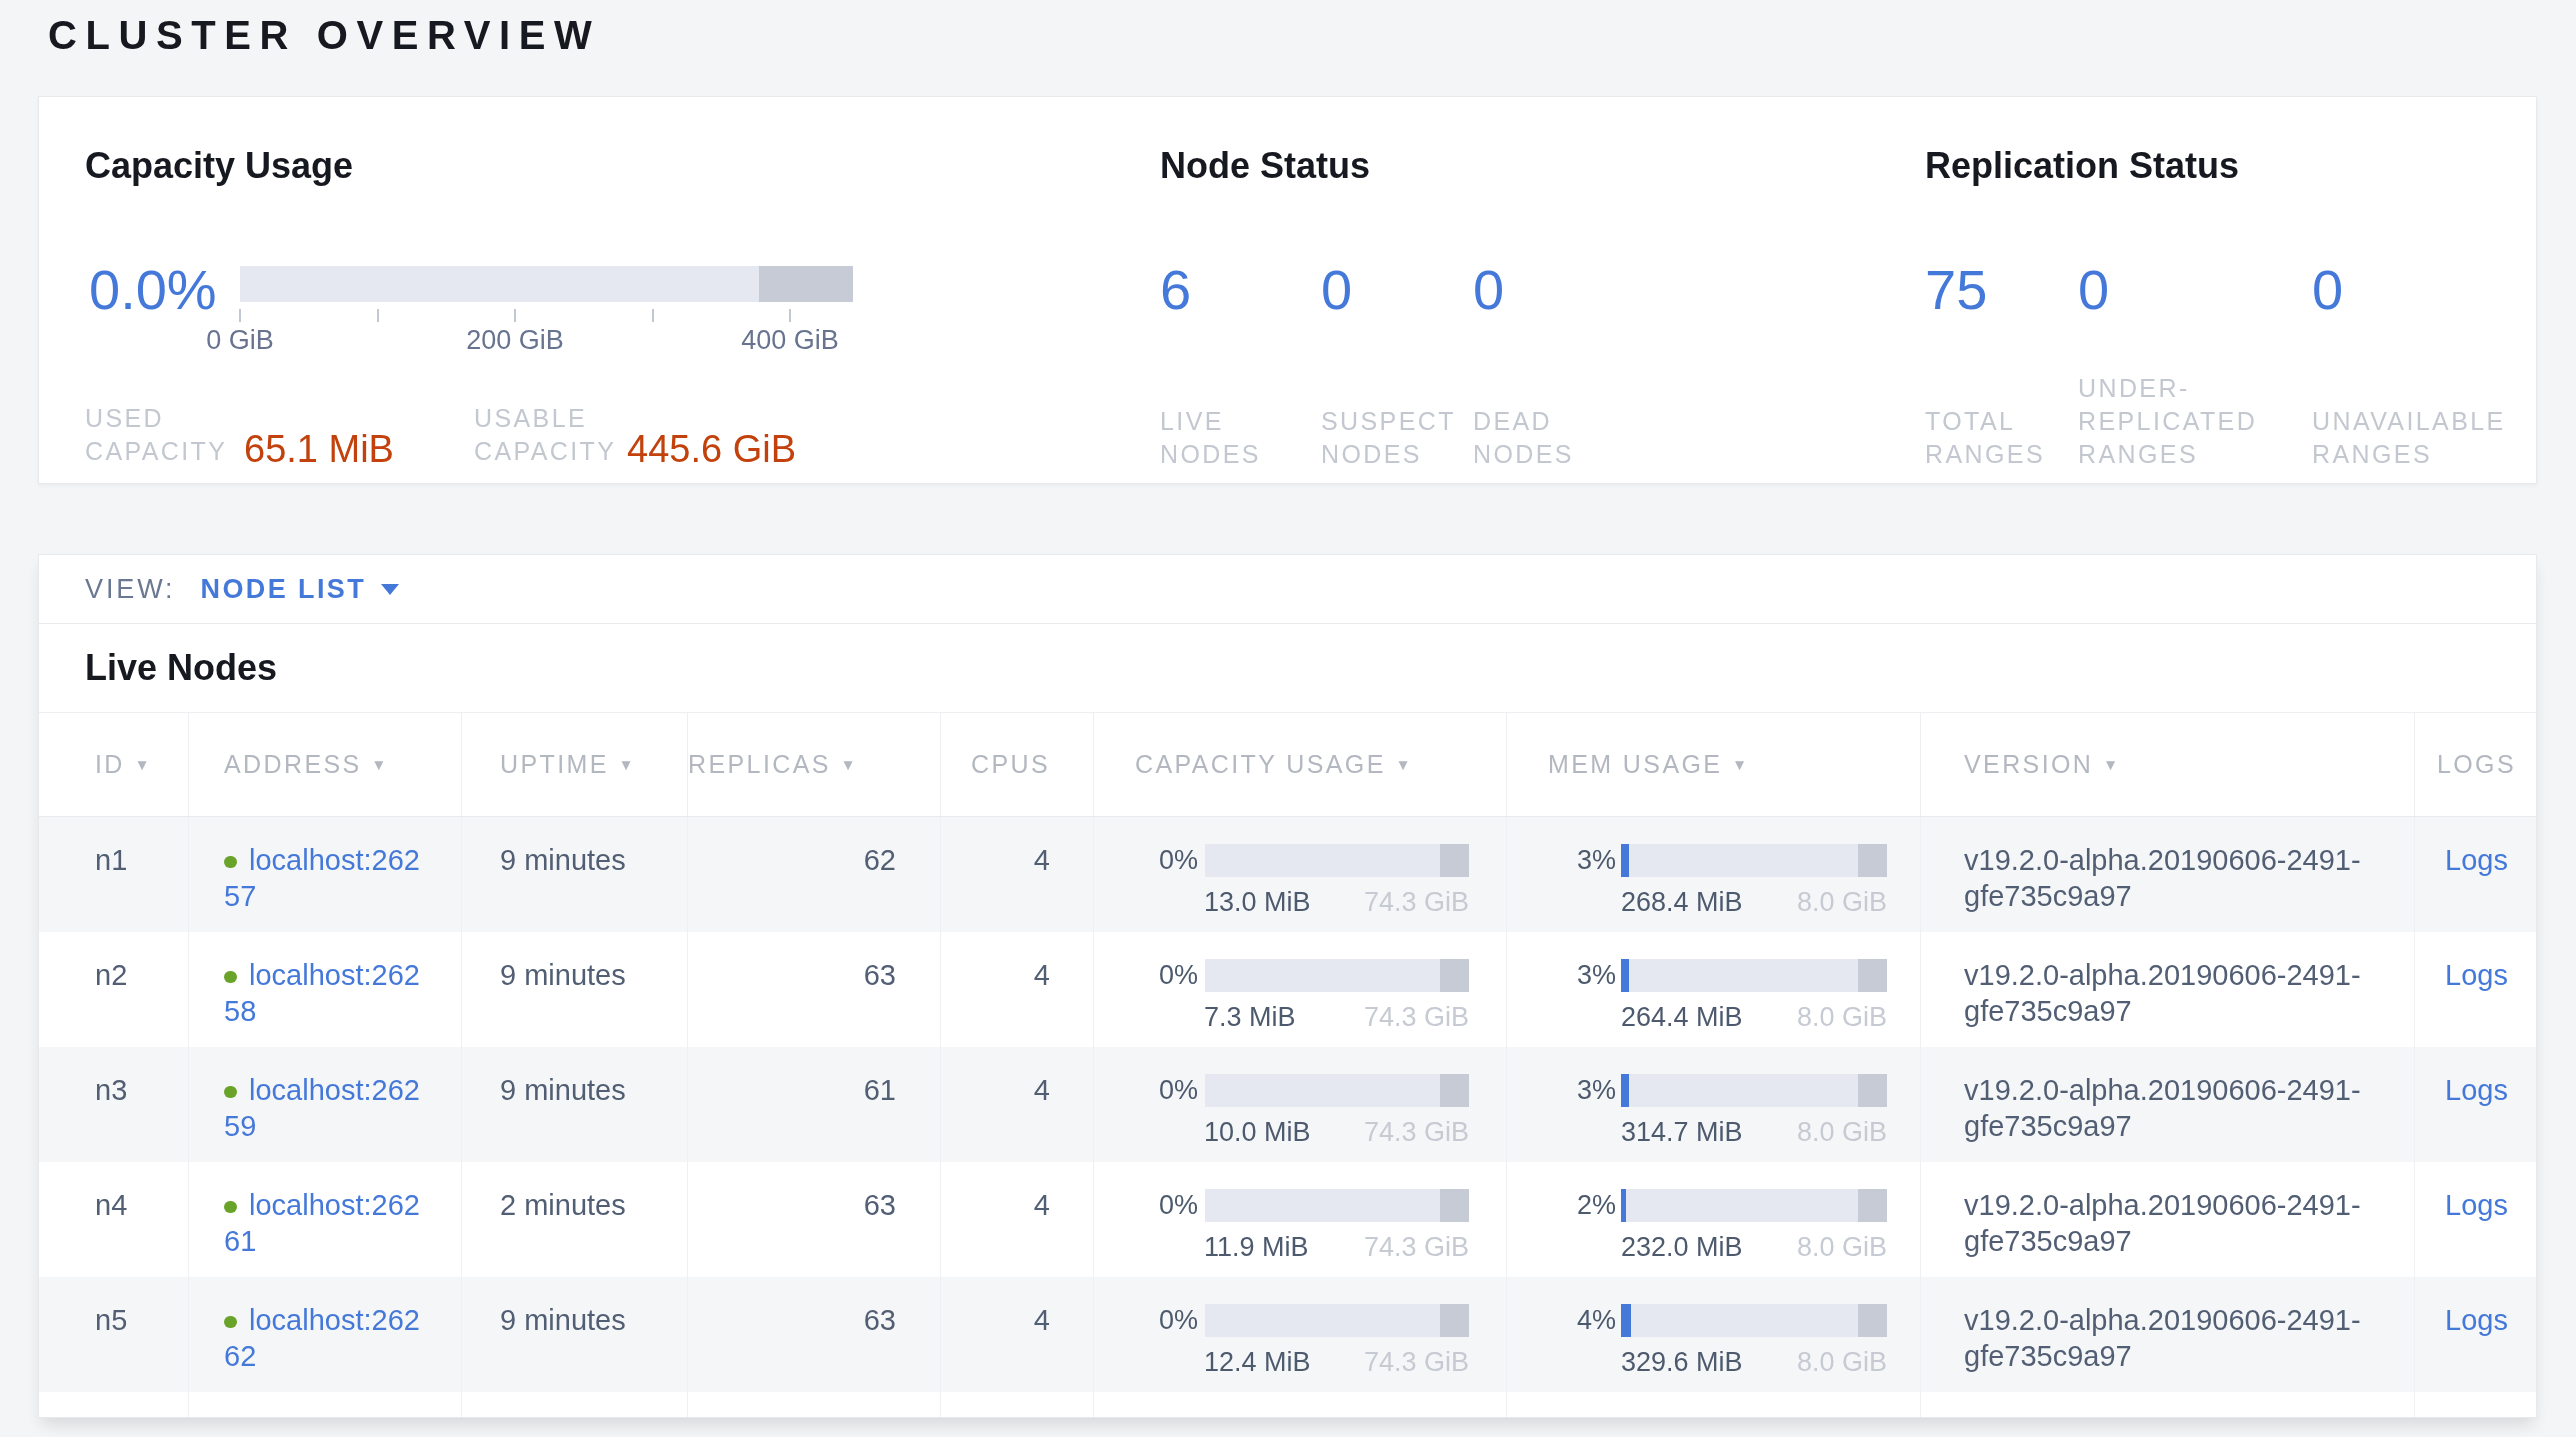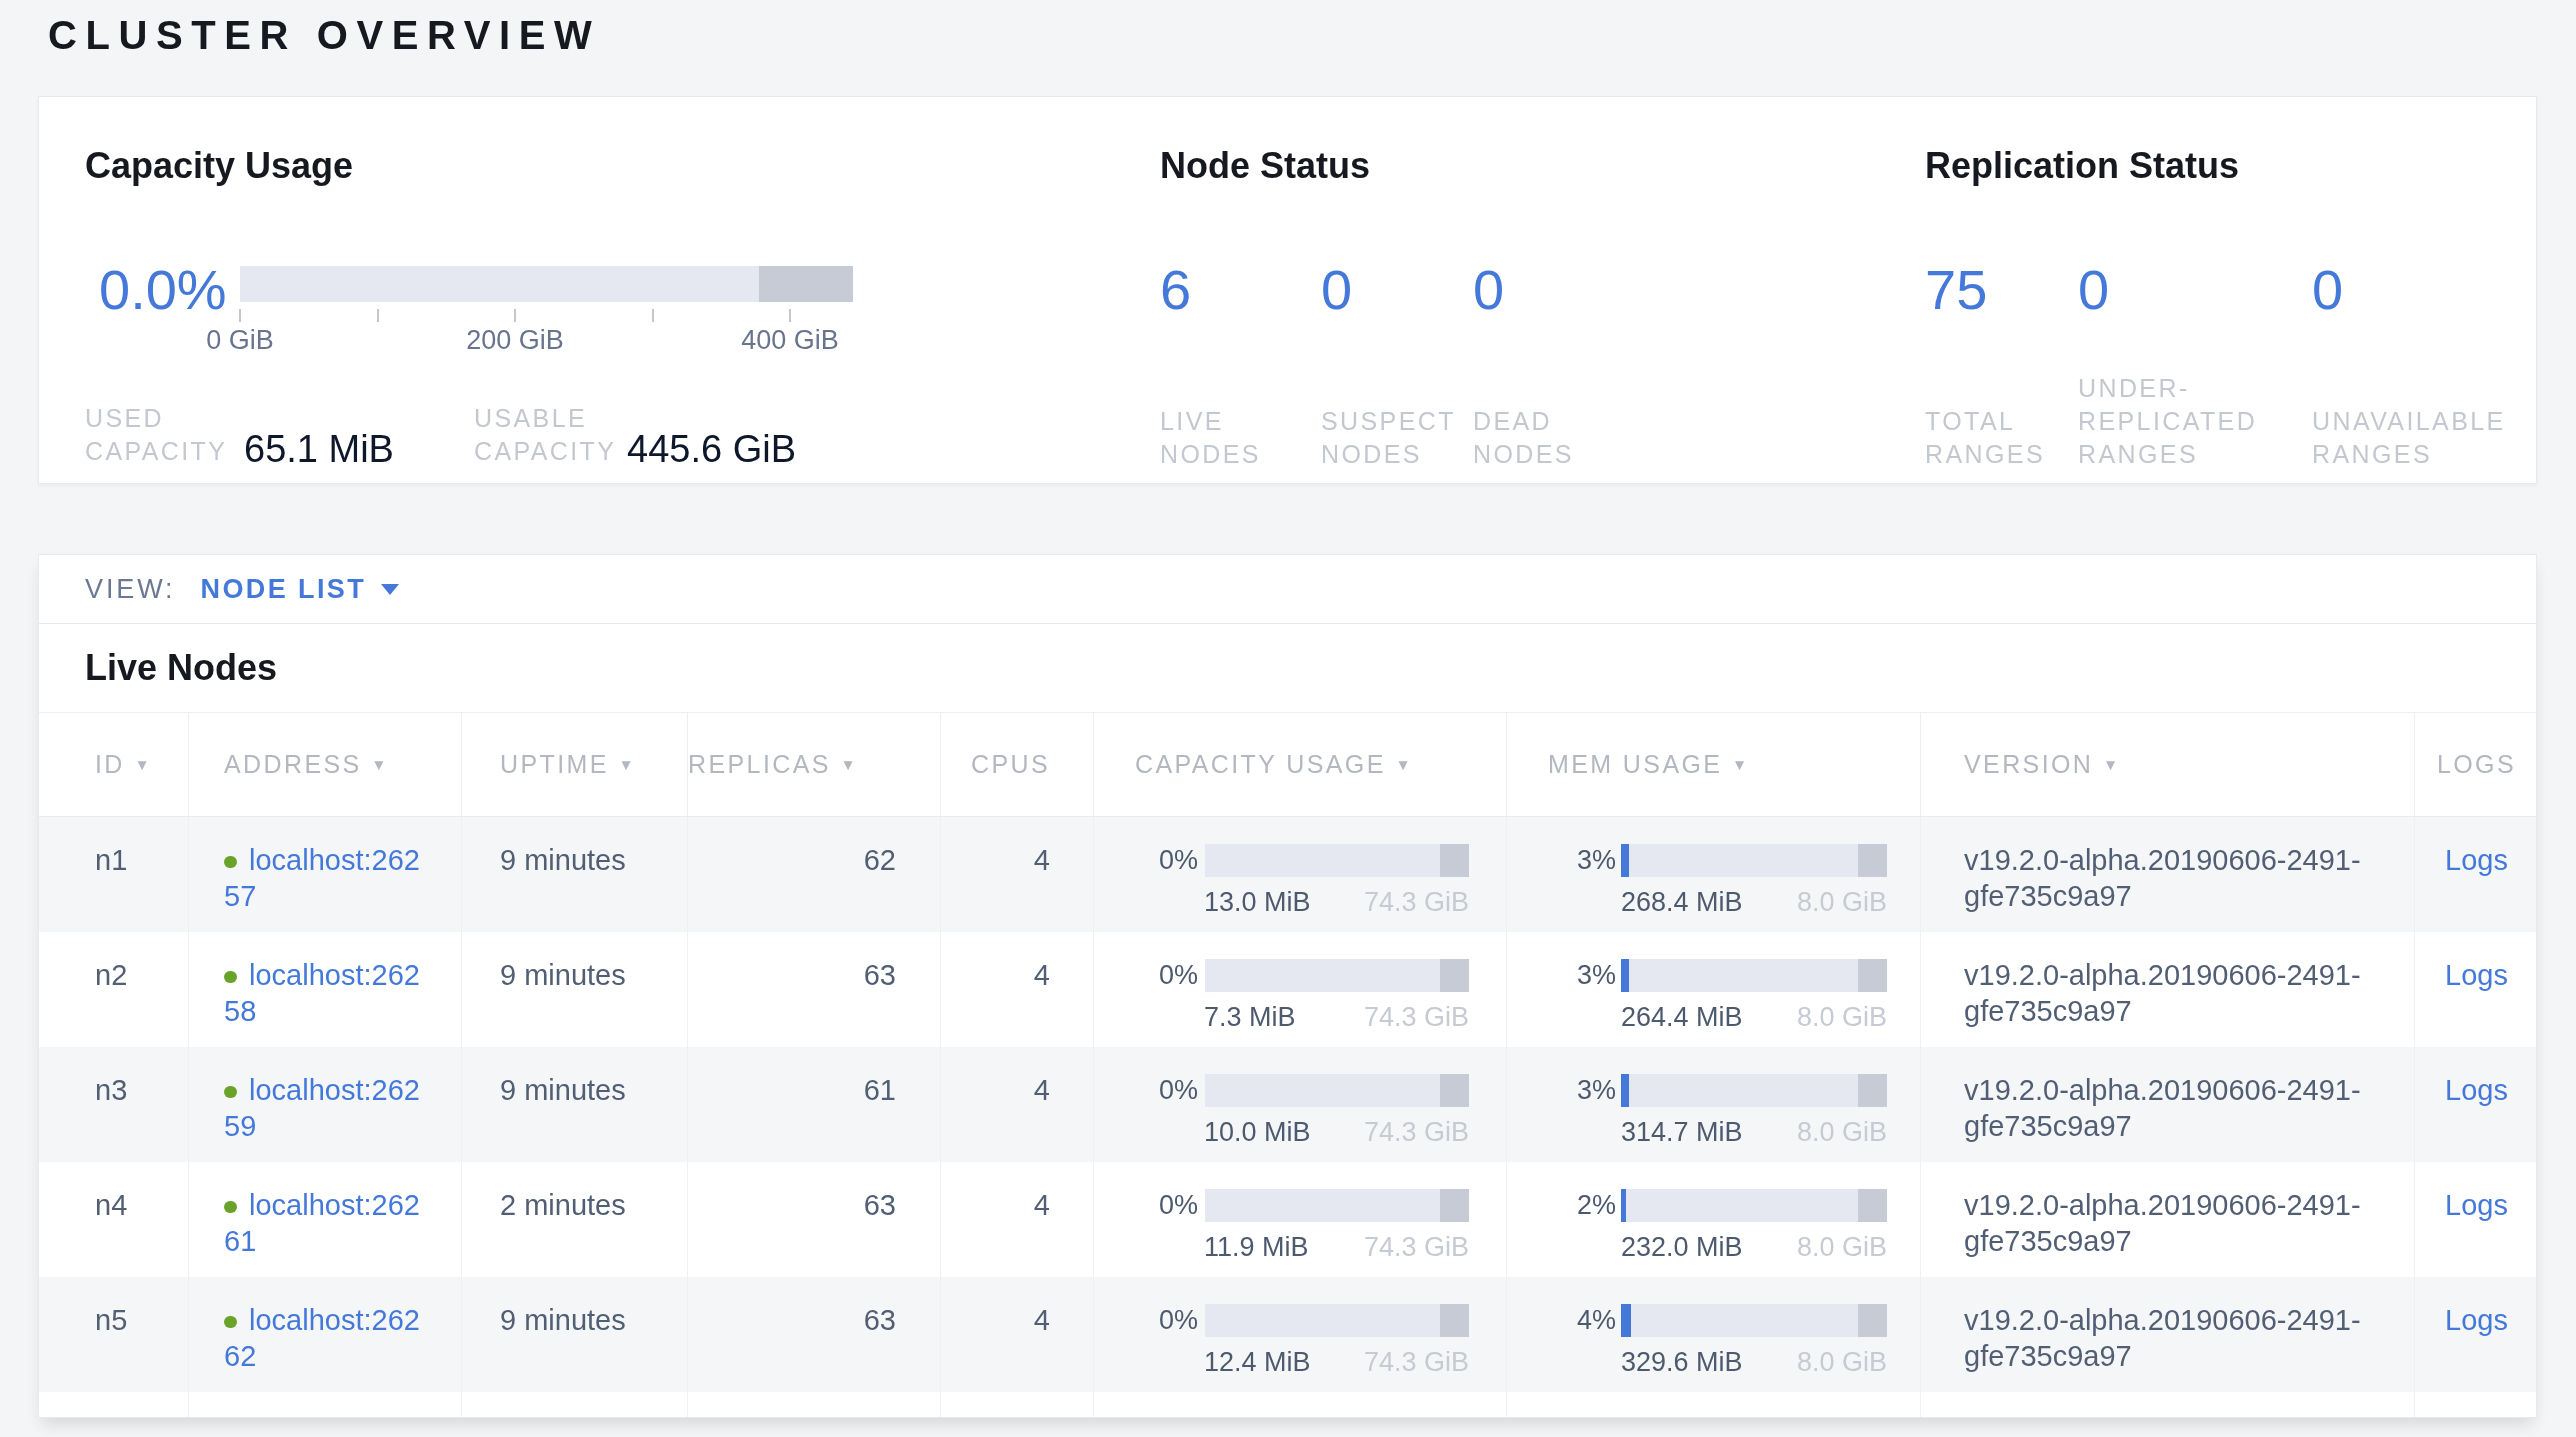--- a/index.html
+++ b/index.html
@@ -66,21 +66,21 @@
     display: block; font-size: 25px; line-height: 33px; letter-spacing: 2.4px;
     color: #c3c7cf; white-space: nowrap;
   }
   .cap-stat-label { position: absolute; top: 305px; }
   .cap-stat-label span {
     display: block; font-size: 25px; line-height: 33px; letter-spacing: 2.4px;
     color: #c3c7cf; white-space: nowrap;
   }
   .cap-stat-value {
     position: absolute; top: 330px;
-    font-size: 38px; line-height: 44px; color: #0f172a; white-space: nowrap;
+    font-size: 38px; line-height: 44px; color: #c2410c; white-space: nowrap;
   }
 
   
   .view-bar {
     height: 69px; border-bottom: 1px solid #e8eaed;
     display: flex; align-items: center; padding-left: 46px;
   }
   .view-label { font-size: 27px; letter-spacing: 2.9px; color: #6b7893; }
   .view-select {
     display: inline-flex; align-items: center; margin-left: 25px;
@@ -160,21 +160,21 @@
 </head>
 <body>
 
 <div class="page">
 
   <div class="page-title">CLUSTER OVERVIEW</div>
 
   <div class="panel summary-panel">
 
     <div class="sec-title" style="left:46px">Capacity Usage</div>
-    <div class="big-number" style="left:60px">0.0%</div>
+    <div class="big-number" style="left:50px">0.0%</div>
 
     <div class="ov-track">
       <div class="bar-fill" style="width: 0%;"></div>
       <div class="track-cap"></div>
     </div>
     <div class="tick" style="left:200px"></div>
     <div class="tick" style="left:338px"></div>
     <div class="tick" style="left:475px"></div>
     <div class="tick" style="left:613px"></div>
     <div class="tick" style="left:750px"></div>

